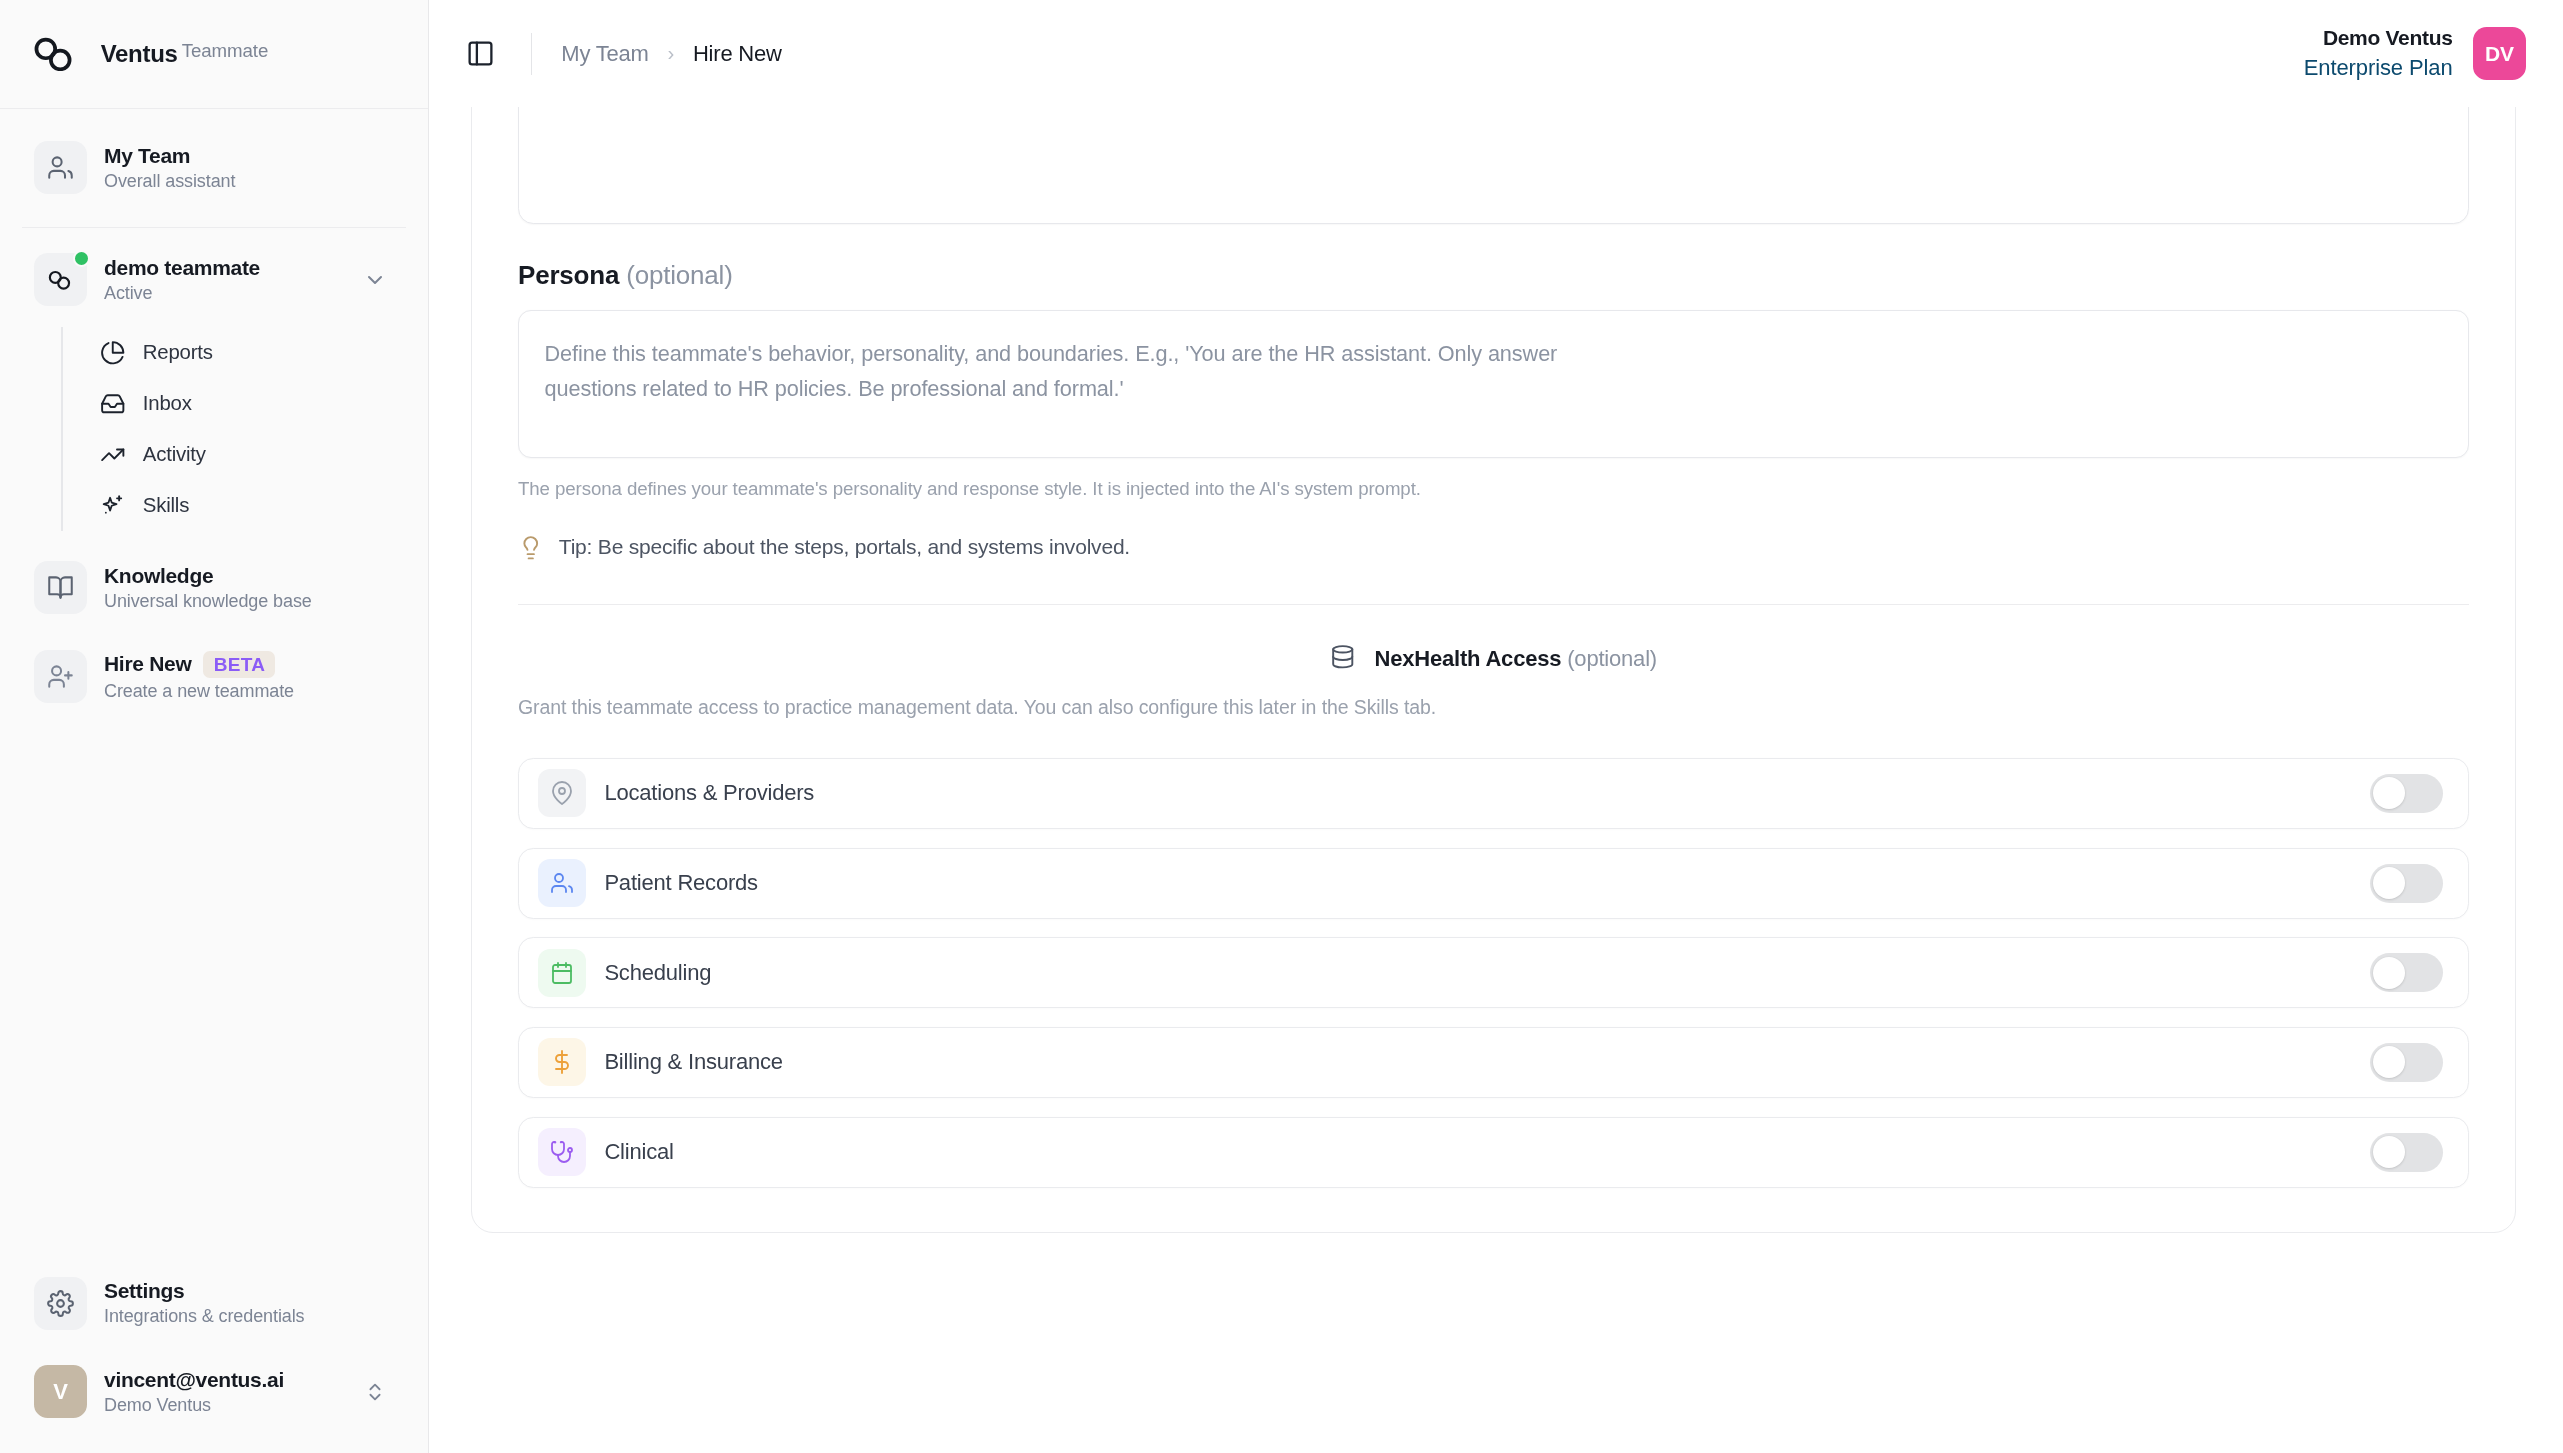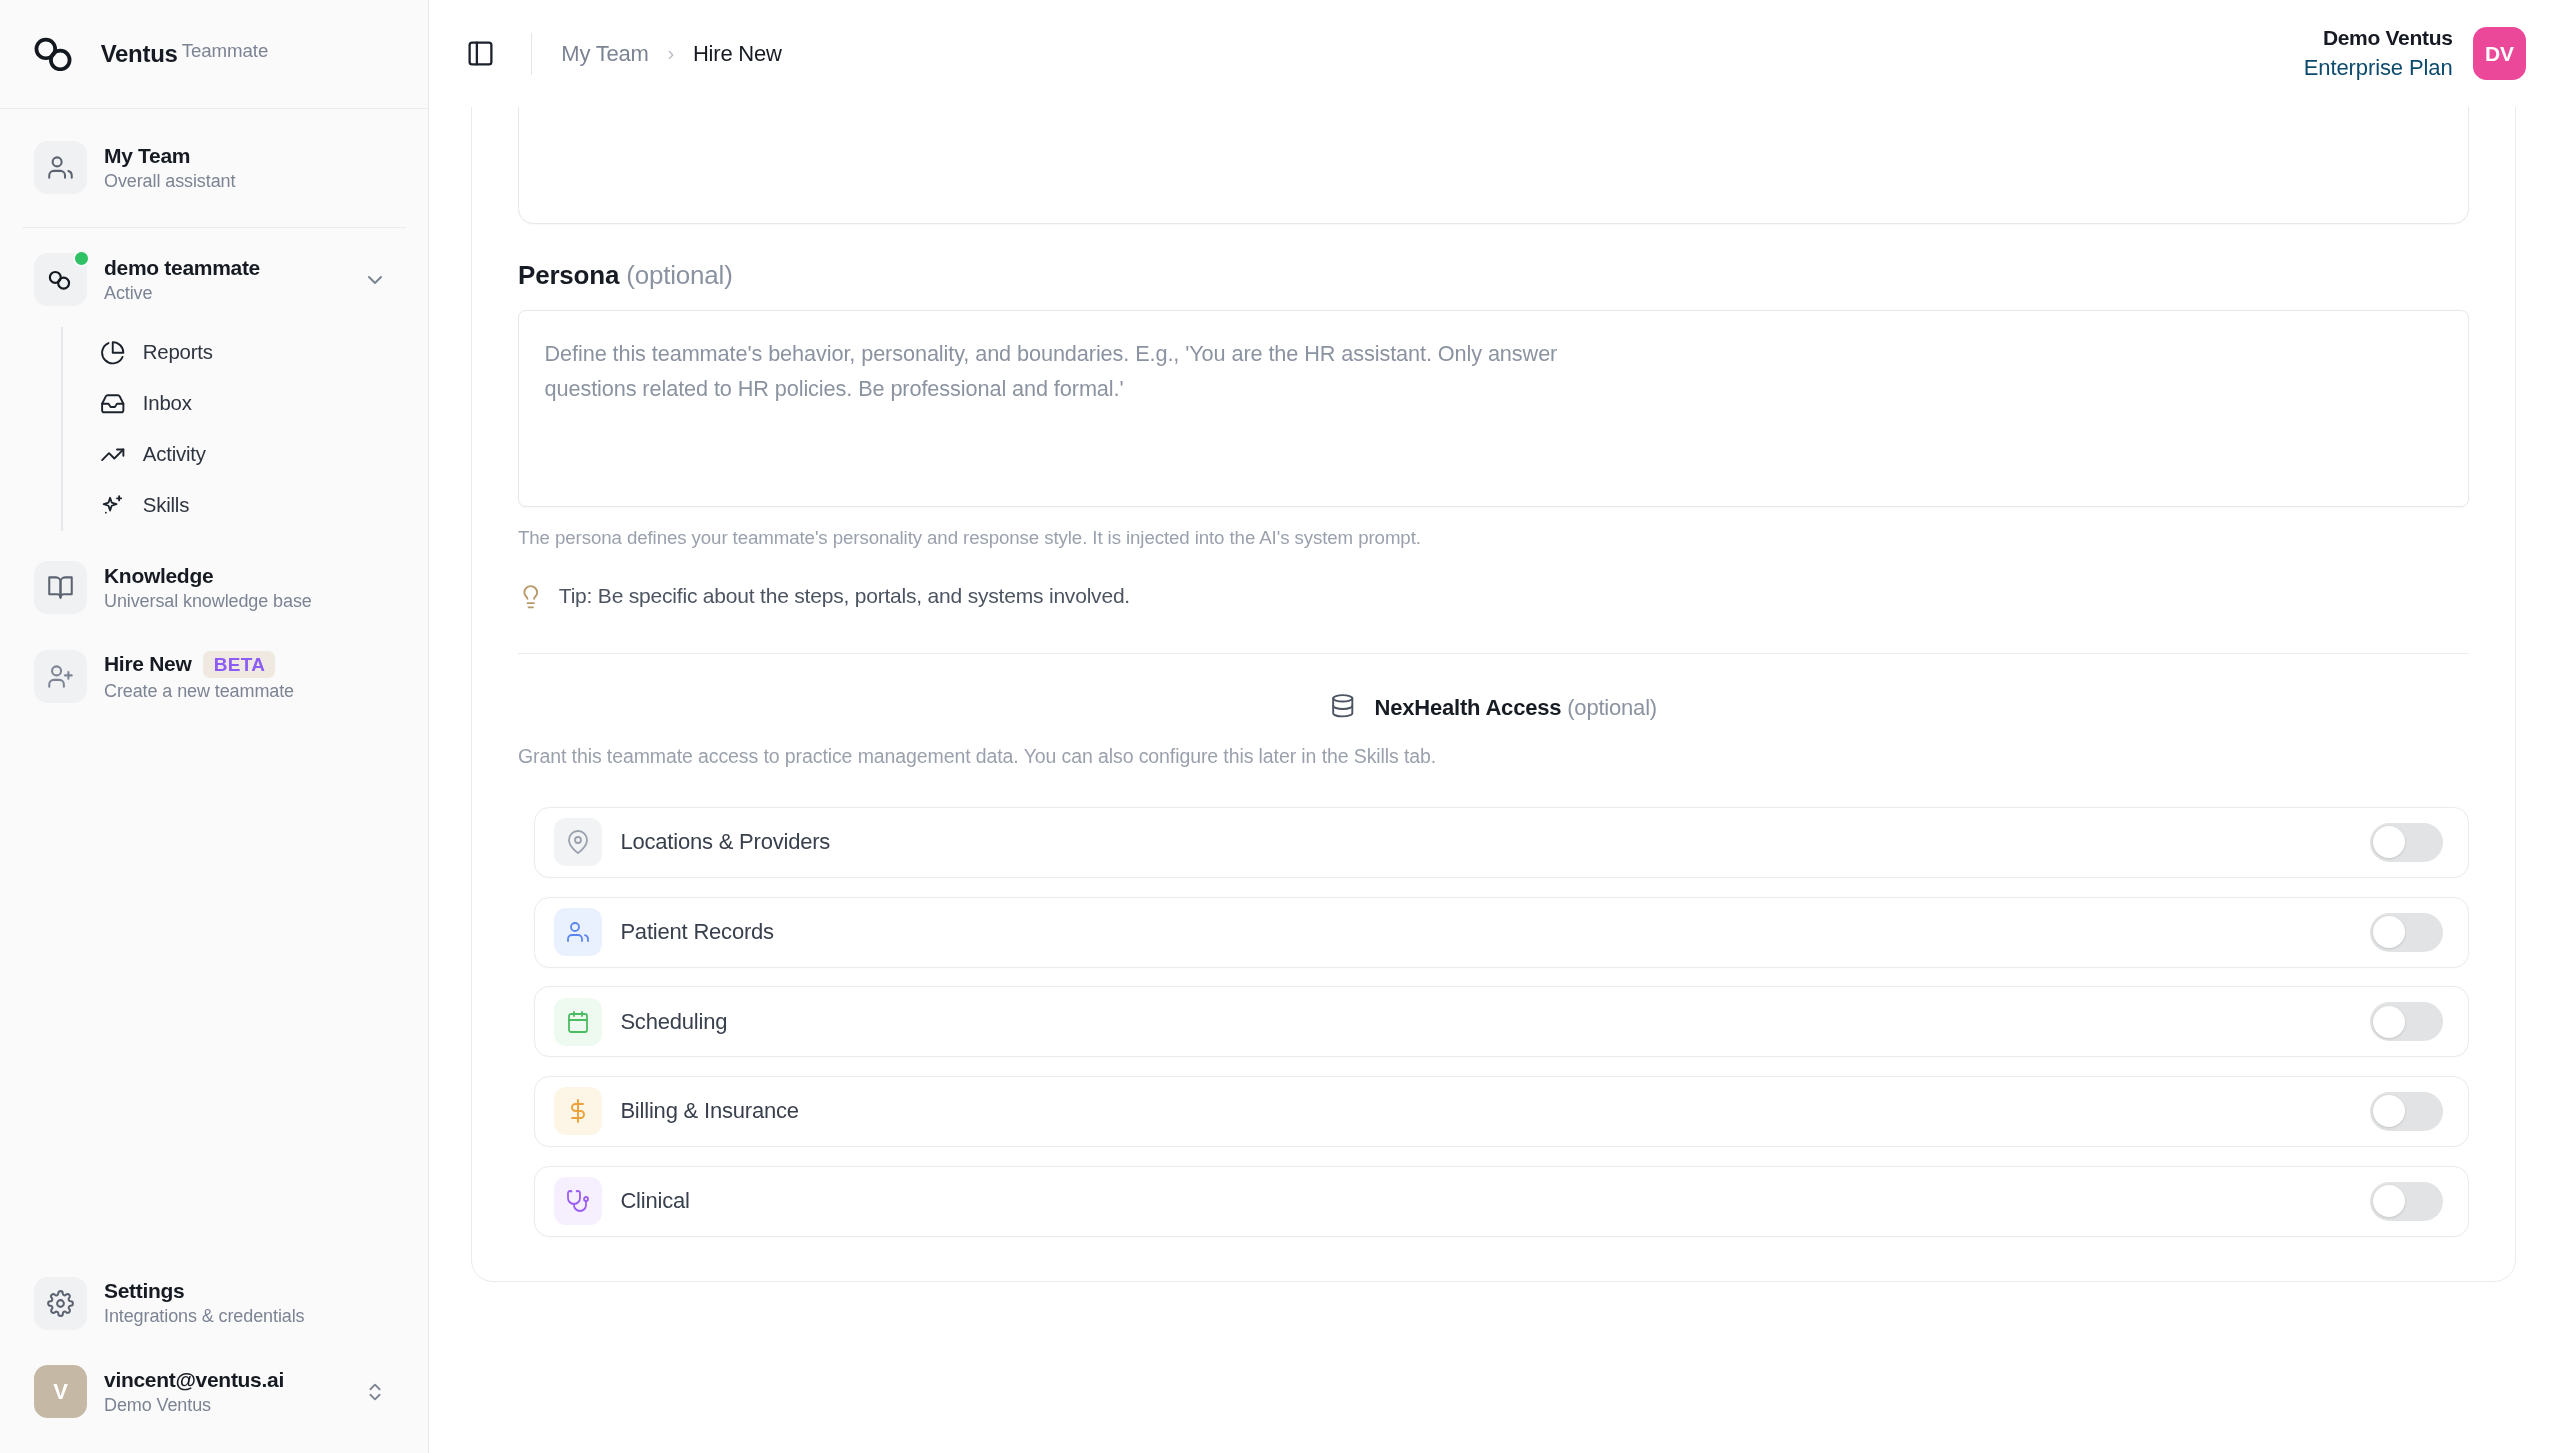--- a/index.html
+++ b/index.html
@@ -122,22 +122,22 @@
     box-shadow: 0 0.8px 1.7px rgba(16,20,30,.03);
   }
 
   .fld-label {
     margin-top: 36px; margin-bottom: 18.7px;
     font-size: 26px; color: #171b23; font-weight: 600; letter-spacing:-0.2px;
   }
   .fld-label .opt { color: #8b93a1; font-weight: 400; }
 
   .textarea-box {
-    border: 1.3px solid #e7e8ec; border-radius: 8px; background:#fff;
-    height: 197px; padding: 25.5px 25.5px 0 25.5px;
+    border: 1.3px solid #e7e8ec; border-radius: 13px; background:#fff;
+    height: 148px; padding: 25.5px 25.5px 0 25.5px;
     box-shadow: 0 0.8px 1.7px rgba(16,20,30,.03);
     cursor: text;
   }
   .placeholder {
     font-size: 21.7px; line-height: 1.62; color: #8b93a1; letter-spacing:-0.1px;
     max-width: 1019px;
   }
   .help-text {
     margin-top: 17px; font-size: 18.7px; line-height: 1.55; color: #9aa1ad;
     letter-spacing:-0.1px; max-width: 1011px;
@@ -155,21 +155,20 @@
     letter-spacing:-0.1px; max-width: 1011px;
   }
 
   .perm-list { margin-top: 36px; display:flex; flex-direction:column; gap: 18.7px; }
   .perm-row {
     display:flex; align-items:center;
     border: 1.3px solid #eaebee; border-radius: 15.3px;
     background:#fff; padding: 15.3px 25.5px 15.3px 18.7px;
     height: 71px; cursor: pointer;
     box-shadow: 0 0.8px 1.7px rgba(16,20,30,.02);
-    margin-left: 16px;
   }
   .perm-icon {
     width: 48px; height: 48px; border-radius: 12px;
     display:flex; align-items:center; justify-content:center; flex:0 0 48px;
     margin-right: 18.7px;
   }
   .perm-label { font-size: 22px; color: #39404d; letter-spacing:-0.2px; }
   .toggle {
     margin-left:auto; width: 73px; height: 39px; border-radius: 19.5px;
     background: #e2e3e5; position: relative; flex:0 0 73px; cursor:pointer;

